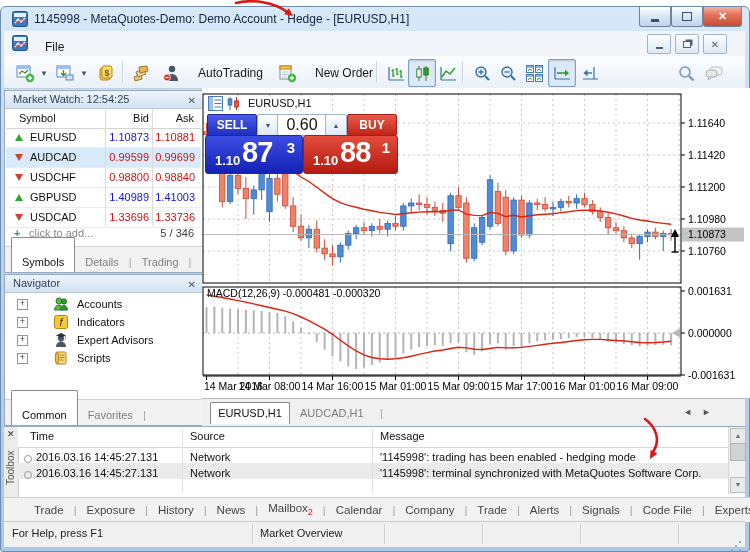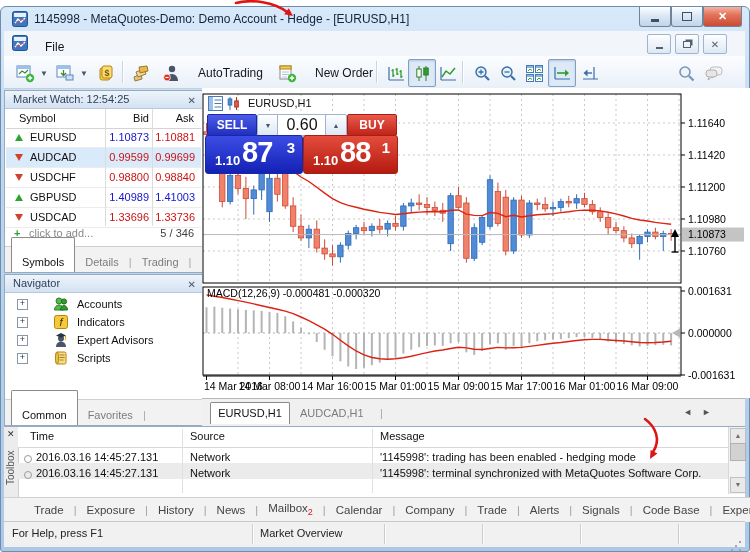--- a/index.html
+++ b/index.html
@@ -842,21 +842,21 @@
       <span class="btab">Calendar</span>
       <span class="btab-sep">|</span>
       <span class="btab">Company</span>
       <span class="btab-sep">|</span>
       <span class="btab">Trade</span>
       <span class="btab-sep">|</span>
       <span class="btab">Alerts</span>
       <span class="btab-sep">|</span>
       <span class="btab">Signals</span>
       <span class="btab-sep">|</span>
-      <span class="btab">Code Base</span>
+      <span class="btab">Code File</span>
       <span class="btab-sep">|</span>
       <span class="btab">Experts</span>
     </div>
 
   <div class="abs statusbar">
     <span class="sb-text" style="left:8px;">For Help, press F1</span>
     <span class="sb-sep" style="left:248px;"></span>
     <span class="sb-text" style="left:256px;">Market Overview</span>
     <span class="sb-sep" style="left:380px;"></span>
     <span class="sb-sep" style="left:478px;"></span>

